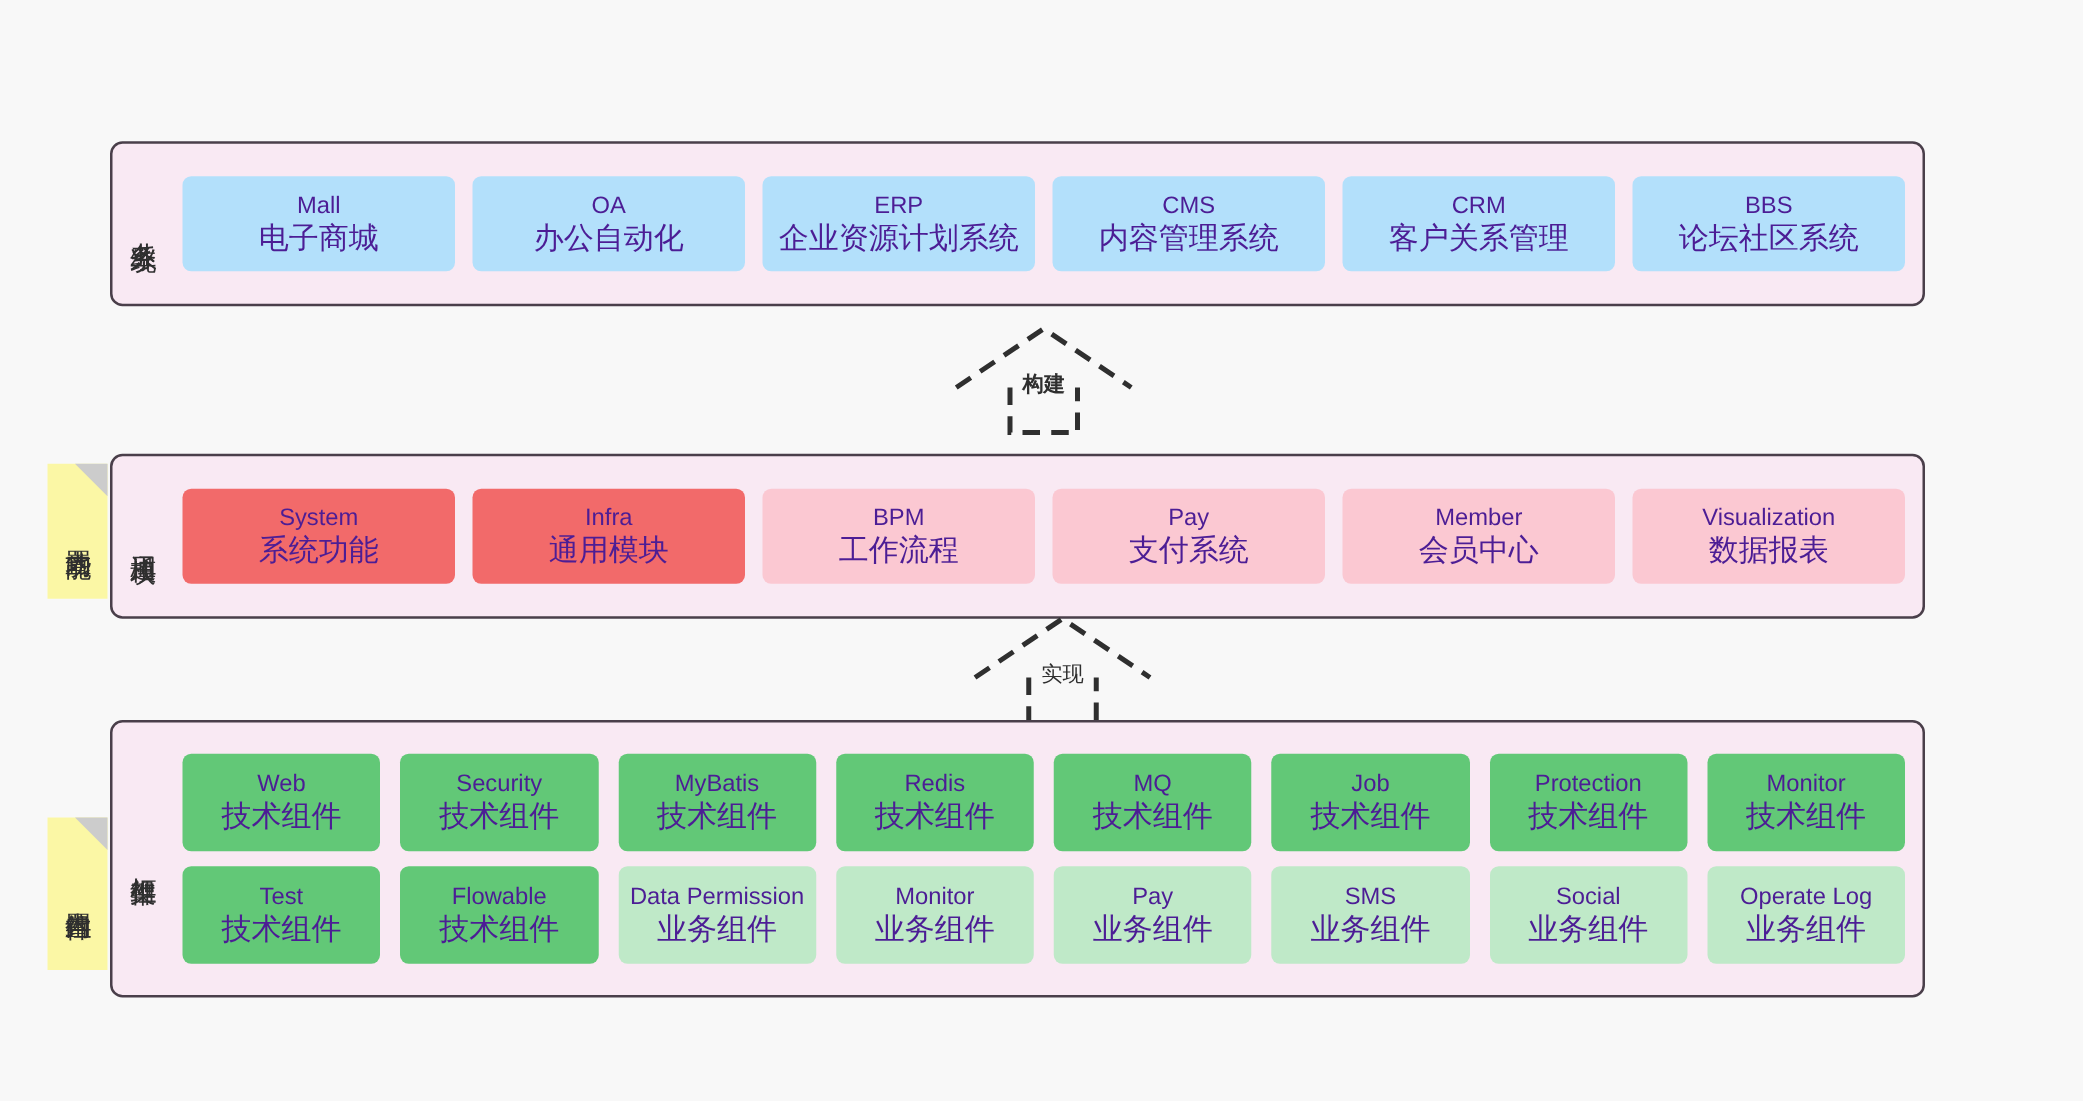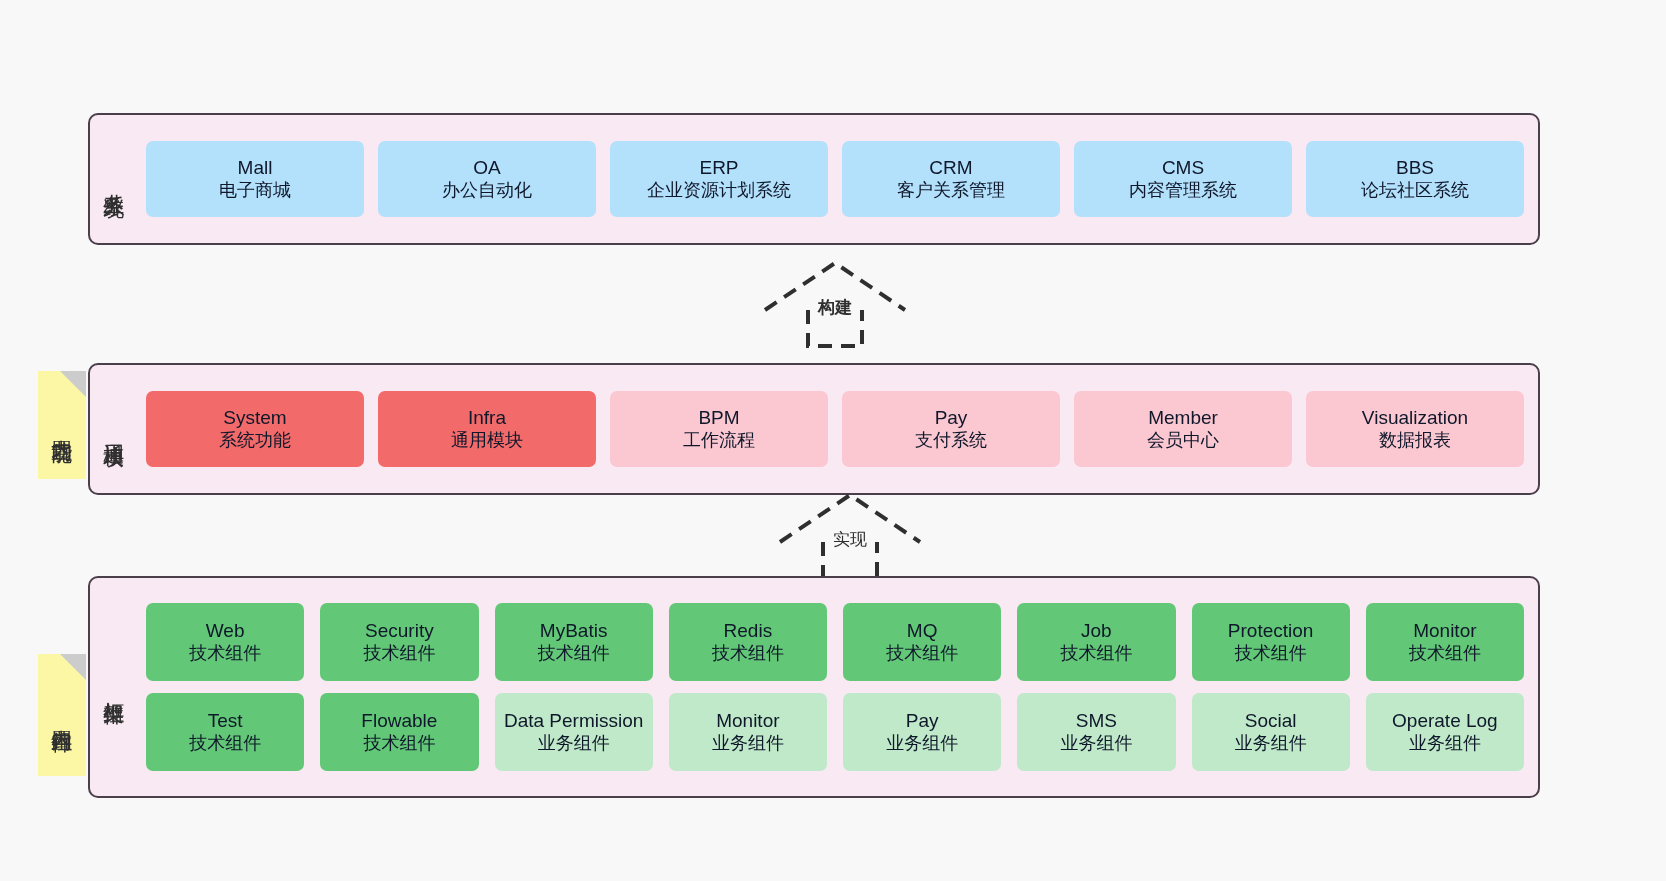--- a/index.html
+++ b/index.html
@@ -69,24 +69,24 @@
     box-sizing: border-box;
     flex: 1 1 0;
     display: flex;
     flex-direction: column;
     align-items: center;
     justify-content: center;
     border-radius: 7px;
     text-align: center;
     line-height: 1.22;
     padding: 4px 6px;
-    color: #0f172a;
+    color: #4c1d95;
   }
   .node .ntitle { font-size: 19px; }
-  .node .nsub   { font-size: 18px; }
+  .node .nsub   { font-size: 24px; }
 
   
   #layer-business { left: 88px; top: 113px; width: 1452px; height: 132px; }
   #layer-business .layer-body { gap: 14px; }
   #layer-business .node { height: 76px; background: #b3e0fb; }
 
   
   #layer-modules { left: 88px; top: 363px; width: 1452px; height: 132px; }
   #layer-modules .layer-body { gap: 14px; }
   #layer-modules .node { height: 76px; }
@@ -160,26 +160,26 @@
     </div>
     <div class="node">
       <span class="ntitle">OA</span>
       <span class="nsub">办公自动化</span>
     </div>
     <div class="node">
       <span class="ntitle">ERP</span>
       <span class="nsub">企业资源计划系统</span>
     </div>
     <div class="node">
+      <span class="ntitle">CMS</span>
+      <span class="nsub">内容管理系统</span>
+    </div>
+    <div class="node">
       <span class="ntitle">CRM</span>
       <span class="nsub">客户关系管理</span>
-    </div>
-    <div class="node">
-      <span class="ntitle">CMS</span>
-      <span class="nsub">内容管理系统</span>
     </div>
     <div class="node">
       <span class="ntitle">BBS</span>
       <span class="nsub">论坛社区系统</span>
     </div>
   </div>
 </div>
 
 <div class="uml-arrow" id="arrow-build">
   <svg width="150" height="92" viewBox="0 0 150 92" fill="none">

